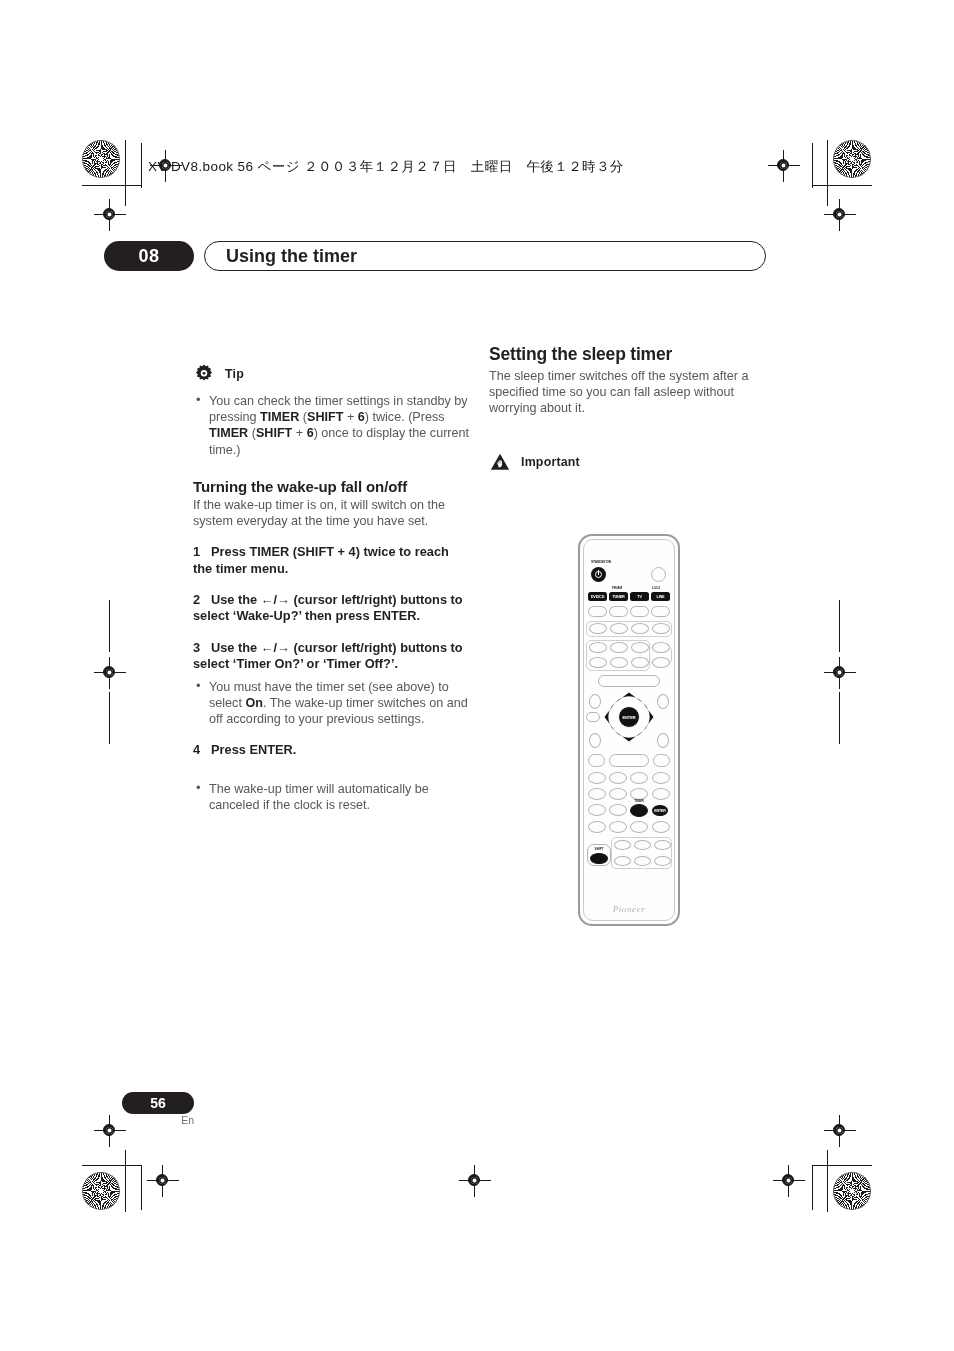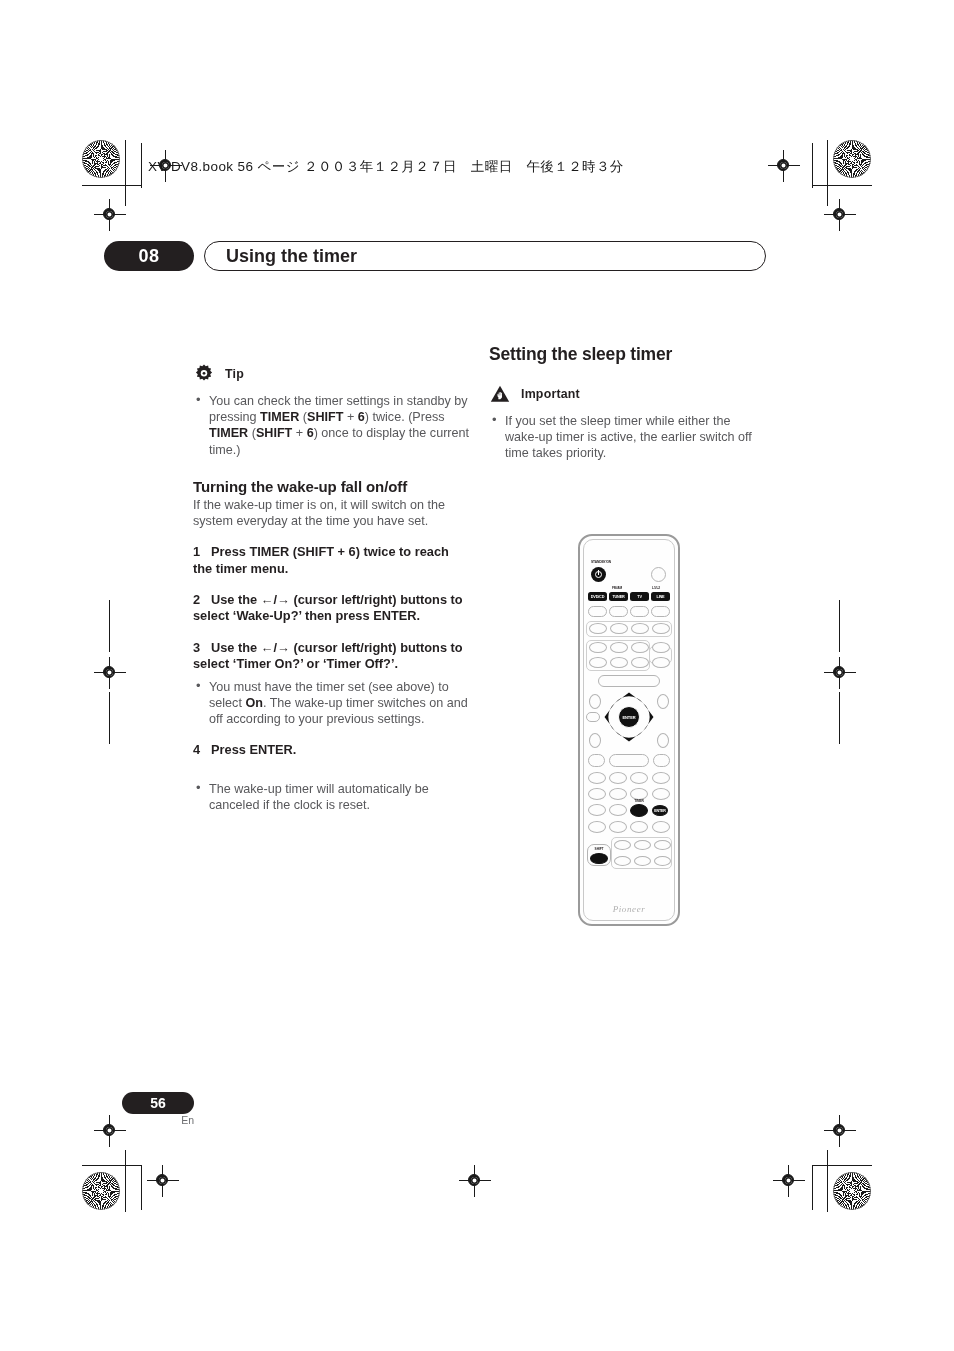--- a/index.html
+++ b/index.html
@@ -429,21 +429,21 @@
     <ul class="bul">
       <li><span>You can check the timer settings in standby by pressing <b>TIMER</b> (<b>SHIFT</b> + <b>6</b>) twice. (Press <b>TIMER</b> (<b>SHIFT</b> + <b>6</b>) once to display the current time.)</span></li>
     </ul>
   </div>
 
   <div style="margin-top:20px;">
     <h2 class="sec">Turning the wake-up fall on/off</h2>
     <p class="body">If the wake-up timer is on, it will switch on the system everyday at the time you have set.</p>
 
     <p class="step">
-      <span class="num">1</span><span>Press TIMER (SHIFT + 6) twice to reach the timer menu.</span>
+      <span class="num">1</span><span>Press TIMER (SHIFT + 4) twice to reach the timer menu.</span>
     </p>
 
     <p class="step">
       <span class="num">2</span><span>Use the ←/→ (cursor left/right) buttons to select ‘Wake-Up?’ then press ENTER.</span>
     </p>
 
     <p class="step">
       <span class="num">3</span><span>Use the ←/→ (cursor left/right) buttons to select ‘Timer On?’ or ‘Timer Off?’.</span>
     </p>
     <ul class="bul sub-bul">
@@ -459,36 +459,34 @@
     <ul class="bul">
       <li>The wake-up timer will automatically be canceled if the clock is reset.</li>
     </ul>
   </div>
 
 </div>
 
 <div class="col-right">
 
   <h2 class="big">Setting the sleep timer</h2>
-
-  <div class="callout" style="margin-top:18px;">
+  <p class="body">The sleep timer switches off the system after a specified time so you can fall asleep without worrying about it.</p>
+
+  <div class="callout" style="margin-top:34px;">
     <div class="callout-head">
       <span class="ico">
         <svg viewBox="0 0 24 24" width="22" height="22" aria-hidden="true">
           <path d="M12 3L22 20.5H2z" fill="#231f20"></path>
           <g fill="#ffffff">
             <path d="M10.2 17.6v-2.3c-0.5-0.1-0.9-0.5-0.9-1.1v-2.0c0-0.3 0.2-0.5 0.5-0.5s0.5 0.2 0.5 0.5v1.3h0.3V10.6c0-0.3 0.2-0.5 0.5-0.5s0.5 0.2 0.5 0.5v3.0h0.3v-3.4c0-0.3 0.2-0.5 0.5-0.5s0.5 0.2 0.5 0.5v3.4h0.3v-2.6c0-0.3 0.2-0.5 0.5-0.5s0.5 0.2 0.5 0.5v4.1c0 1.1-0.7 2.0-1.7 2.3v0.2z"></path>
           </g>
         </svg>
       </span>
       <span class="label">Important</span>
     </div>
-    <ul class="bul">
-      <li>If you set the sleep timer while either the wake-up timer is active, the earlier switch off time takes priority.</li>
-    </ul>
   </div>
 
 </div>
 
 <div class="remote-wrap">
   <div class="remote-body"></div>
   <div class="remote-inner"></div>
 
   <div class="rlabel" style="left:12px;top:26px;width:40px;text-align:left;">STANDBY/ON</div>
   <div class="standby-circle" style="left:13px;top:33px;">

